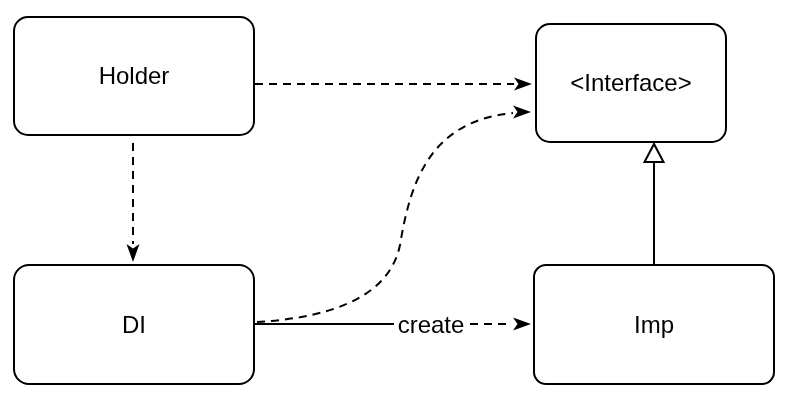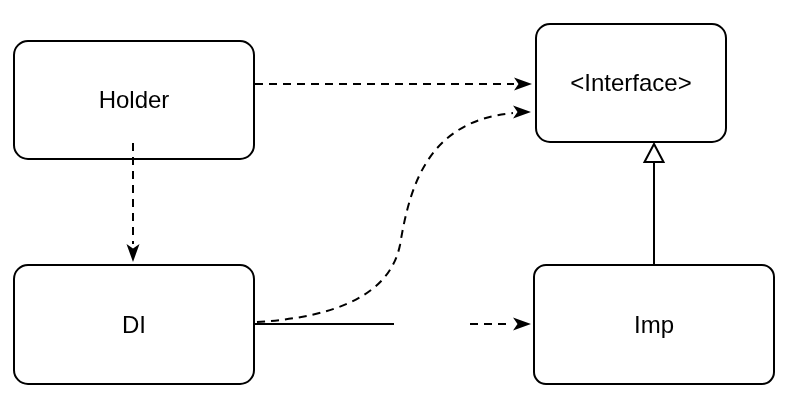--- a/index.html
+++ b/index.html
@@ -21,23 +21,23 @@
     border: 2px solid #000000;
     border-radius: 15px;
     background: #ffffff;
     display: flex;
     align-items: center;
     justify-content: center;
     font-size: 24px;
     color: #000000;
     white-space: nowrap;
   }
-  .node-holder    { left: 13px;  top: 40px;  width: 242px; height: 120px; }
+  .node-holder    { left: 13px;  top: 16px;  width: 242px; height: 120px; }
   .node-interface { left: 535px; top: 23px;  width: 192px; height: 120px; }
-  .node-di        { left: 13px;  top: 264px; width: 242px; height: 121px; }
+  .node-di        { left: 13px;  top: 264px; width: 242px; height: 121px; border-radius: 16px; }
   .node-imp       { left: 533px; top: 264px; width: 242px; height: 121px; border-radius: 13px; }
   .edges-layer {
     position: absolute;
     left: 0; top: 0;
     width: 796px;
     height: 406px;
     pointer-events: none;
   }
   .edge-label {
     position: absolute;
@@ -83,14 +83,15 @@
       <polygon points="531,324 513,317.5 517.5,324 513,330.5" fill="#000000" stroke="none"></polygon>
 
       <path d="M 257 322 C 340 317 390 293 400 245 C 410 185 428 121 513 113" stroke-dasharray="8 6"></path>
       <polygon points="531,112 513,105.5 517.5,112 513,118.5" fill="#000000" stroke="none"></polygon>
 
       <path d="M 654 264 V 162"></path>
       <polygon points="654,144 644.5,162 663.5,162" fill="#ffffff" stroke="#000000"></polygon>
     </g>
   </svg>
 
+  <span class="edge-label">create</span>
 
 </div>
 
 </body></html>

